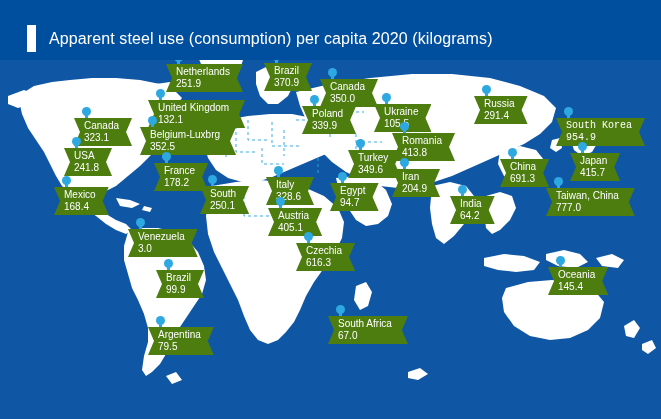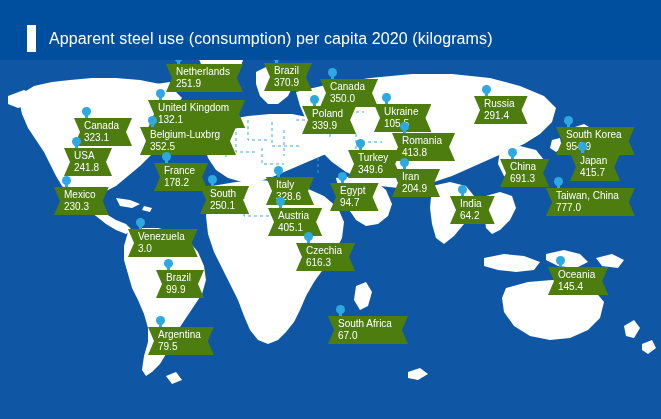--- a/index.html
+++ b/index.html
@@ -288,21 +288,21 @@
           <span class="lbl-val">352.5</span>
         </div>
       </div>
       <div class="marker" style="left: 392px; top: 133px;">
         <div class="pin"></div>
         <div class="ribbon">
           <span class="lbl-name">Romania</span>
           <span class="lbl-val">413.8</span>
         </div>
       </div>
-      <div class="marker" style="left: 556px; top: 127px;">
+      <div class="marker" style="left: 556px; top: 118px; font-family: Liberation Mono, monospace;">
         <div class="pin"></div>
         <div class="ribbon">
           <span class="lbl-name">South Korea</span>
           <span class="lbl-val">954.9</span>
         </div>
       </div>
       <div class="marker" style="left: 64px; top: 148px;">
         <div class="pin"></div>
         <div class="ribbon">
           <span class="lbl-name">USA</span>
@@ -362,21 +362,21 @@
         <div class="pin"></div>
         <div class="ribbon">
           <span class="lbl-name">Taiwan, China</span>
           <span class="lbl-val">777.0</span>
         </div>
       </div>
       <div class="marker" style="left: 54px; top: 187px;">
         <div class="pin"></div>
         <div class="ribbon">
           <span class="lbl-name">Mexico</span>
-          <span class="lbl-val">230.3</span>
+          <span class="lbl-val">168.4</span>
         </div>
       </div>
       <div class="marker" style="left: 200px; top: 186px;">
         <div class="pin"></div>
         <div class="ribbon">
           <span class="lbl-name">South</span>
           <span class="lbl-val">250.1</span>
         </div>
       </div>
       <div class="marker" style="left: 268px; top: 208px;">

